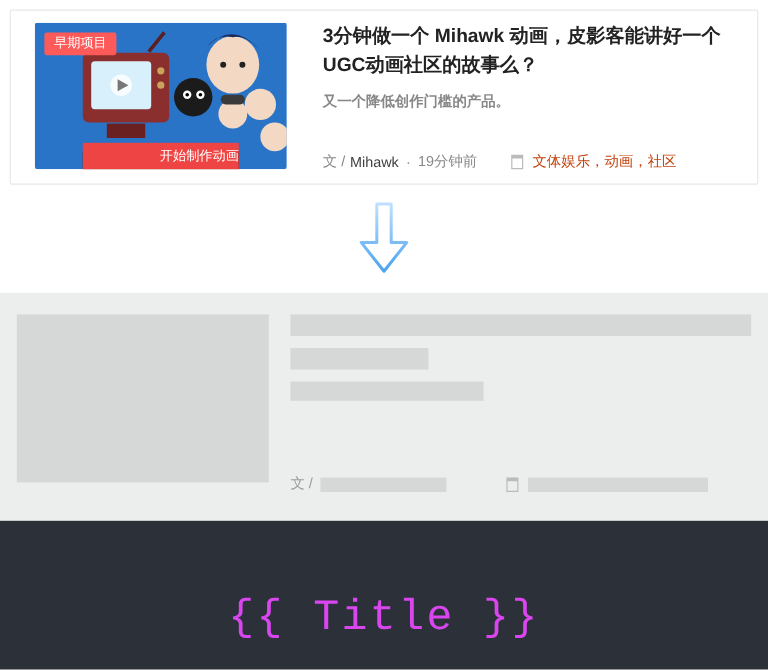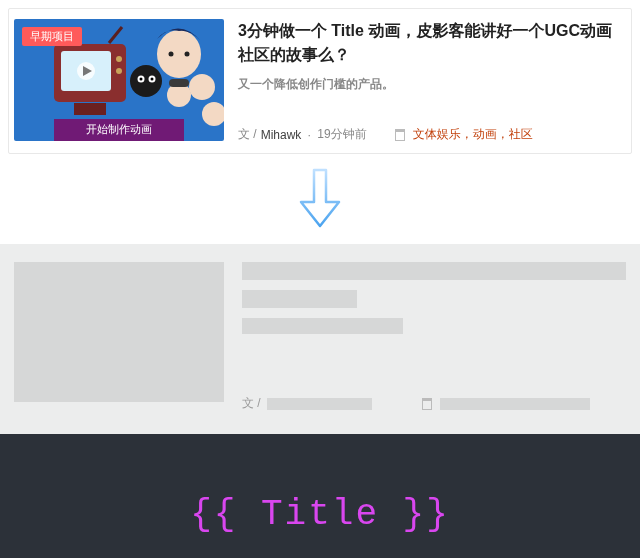--- a/index.html
+++ b/index.html
@@ -9,37 +9,37 @@
     font-family: "PingFang SC", "Microsoft YaHei", sans-serif;
     background: #fff;
     overflow: hidden;
   }
 
   
   .card {
     margin: 8px 8px 0 8px;
     border: 1px solid #e8e8e8;
     border-radius: 2px;
-    padding: 10px 5px;
+    padding: 10px 20px;
     display: flex;
-    gap: 14px;
+    gap: 30px;
     height: 146px;
   }
   .thumb-wrap { position: relative; width: 210px; height: 122px; flex: 0 0 210px; }
   .thumb-svg { width: 100%; height: 100%; display: block; border-radius: 2px; }
   .tag {
     position: absolute; top: 8px; left: 8px;
     background: #ff5a5a; color: #fff;
     font-size: 11px; padding: 2px 8px; border-radius: 2px;
     line-height: 1.4;
   }
   .thumb-cap {
     position: absolute; bottom: 0; left: 19%; right: 19%;
-    background: #701a75; color: #fff;
-    font-size: 11px; text-align: center;
+    background: #ef4444; color: #fff;
+    font-size: 11px; text-align: right;
     padding: 3px 0 4px;
     margin-top: 36px;
   }
   .card-body { flex: 1; display: flex; flex-direction: column; }
   .title {
     font-size: 16px; font-weight: 600; color: #222;
     line-height: 1.5; margin-bottom: 8px;
   }
   .desc { font-size: 12px; color: #888; line-height: 1.5; font-weight: bold; }
   .meta {
@@ -126,21 +126,21 @@
       <line x1="55" y1="24" x2="45" y2="10" stroke="#5a1f1f" stroke-width="3"></line>
       <line x1="95" y1="24" x2="108" y2="8" stroke="#5a1f1f" stroke-width="3"></line>
       <rect x="60" y="84" width="32" height="12" fill="#6a2020"></rect>
 
       <rect x="40" y="107" width="130" height="15" fill="#000"></rect>
     </svg>
     <span class="tag">早期项目</span>
     <div class="thumb-cap">开始制作动画</div>
   </div>
   <div class="card-body">
-    <div class="title">3分钟做一个 Title 动画，皮影客能讲好一个UGC动画社区的故事么？</div>
+    <div class="title">3分钟做一个 Mihawk 动画，皮影客能讲好一个UGC动画社区的故事么？</div>
     <div class="desc">又一个降低创作门槛的产品。</div>
     <div class="meta">
       <span>文 /</span>
       <span class="author">Mihawk</span>
       <span class="sep">·</span>
       <span>19分钟前</span>
       <span class="col-icon"></span>
       <span class="cats">文体娱乐，动画，社区</span>
     </div>
   </div>

